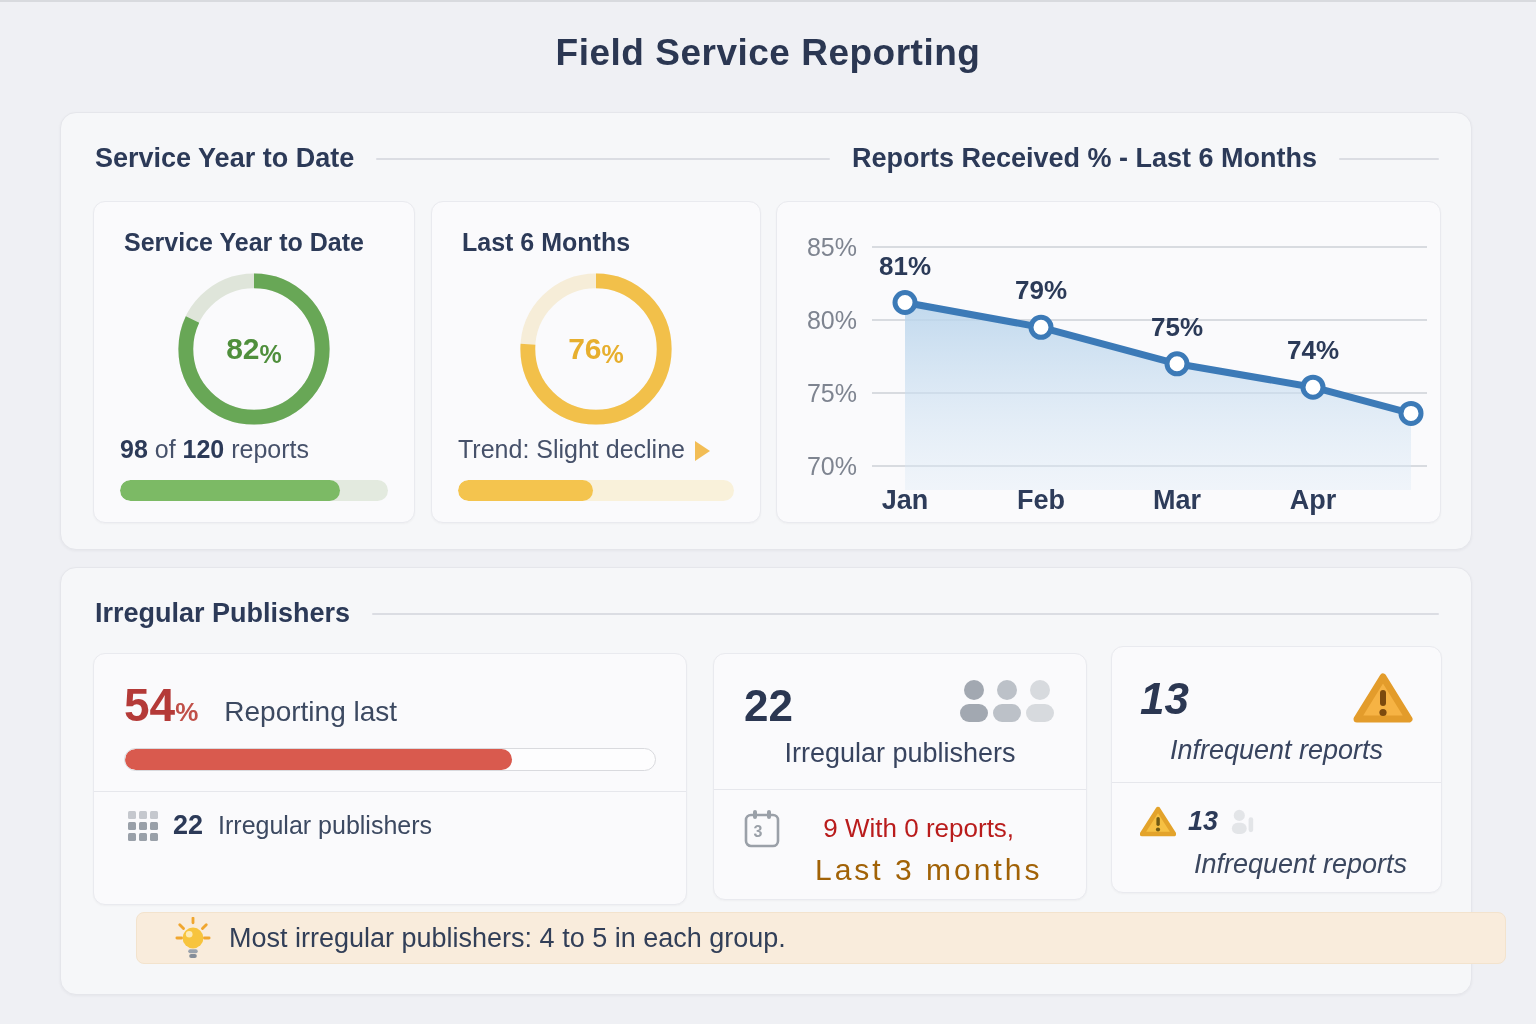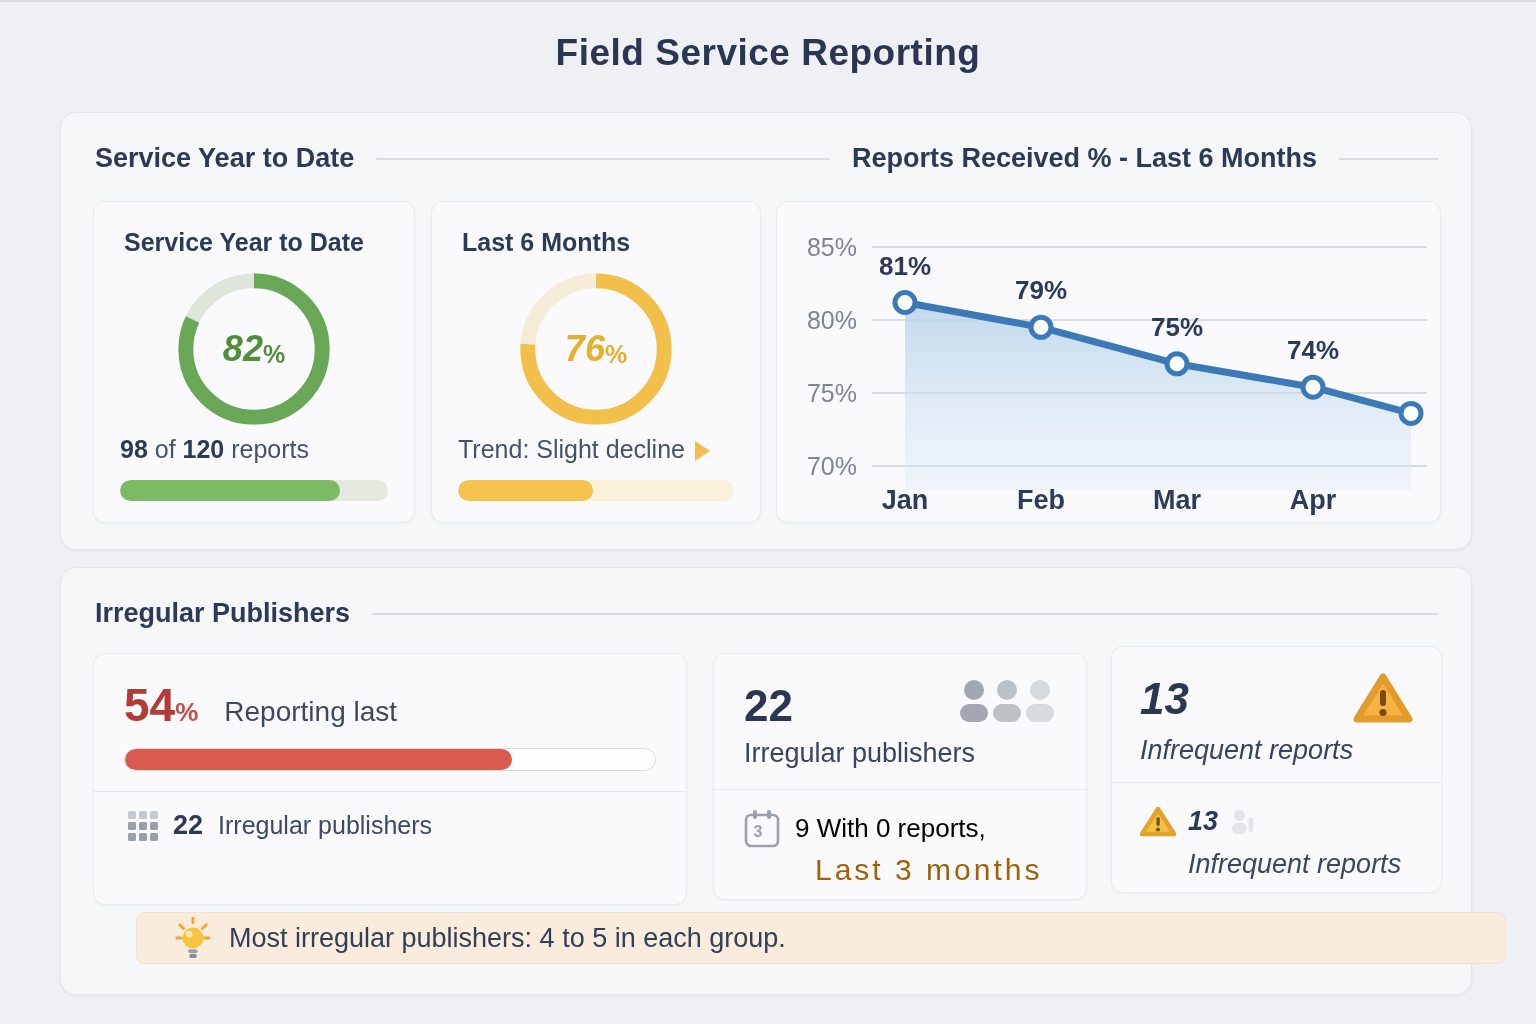--- a/index.html
+++ b/index.html
@@ -23,21 +23,21 @@
   .panel {
     position:absolute;
     left:60px;
     width:1412px;
     background:#f6f7f9;
     border:1px solid #e5e6eb;
     border-radius:16px;
     box-shadow:0 1px 3px rgba(40,40,60,.05);
   }
   .panel-service   { top:110px; height:438px; }
-  .panel-irregular { top:565px; height:428px; }
+  .panel-irregular { top:565px; height:428px;text-align:center; }
   .panel-header {
     display:flex; align-items:center;
     padding:30px 32px 0 34px; gap:22px;
   }
   .panel-header h2 { font-size:27px; font-weight:700; color:#2c3a58; white-space:nowrap; }
   .rule  { height:2px; background:#dbdde3; border-radius:1px; }
   .rule.grow  { flex:1; }
   .rule.short { width:100px; }
 
   .card {
@@ -53,21 +53,21 @@
   .card-chart { left:715px; top:88px; width:665px; height:322px; }
   .card h3 { font-size:25px; font-weight:700; color:#2c3a58; margin-left:4px; }
 
   .donut-wrap { position:relative; width:168px; height:168px; margin:8px auto 2px; }
   .donut-wrap svg { display:block; }
   .donut-center {
     position:absolute; inset:0;
     display:flex; align-items:center; justify-content:center;
     font-weight:700;
   }
-  .donut-center .donut-value { font-size:36px;font-style:italic; }
+  .donut-center .donut-value { font-size:30px; }
   .donut-center .donut-unit  { font-size:25px; margin-top:10px; }
   .green-text { color:#4f8f3c; }
   .amber-text { color:#e7af2e; }
 
   .detail-line { text-align:left; font-size:25px; color:#46516a; margin-top:2px; white-space:nowrap; }
   .detail-line b { color:#2c3a58; font-weight:700; }
   .trend-arrow-icon {
     display:inline-block; width:0; height:0; margin-left:10px;
     border-left:15px solid #f2bd55;
     border-top:10px solid transparent;
@@ -101,21 +101,21 @@
   .fact-rows { padding:18px 0 0 4px; }
   .fact-row { display:flex; align-items:center; gap:15px; margin-bottom:15px; }
   .fact-row.indent { padding-left:44px; }
   .fact-count { font-size:27px; font-weight:700; color:#2c3a58; }
   .fact-label { font-size:25px; color:#3c4961; }
 
   .stat-top { display:flex; justify-content:space-between; align-items:flex-start; }
   .stat-count { font-size:44px; font-weight:700; color:#2b3752; line-height:1; padding-top:6px; }
   .stat-label { font-size:27px; color:#38445f; margin-top:10px; }
   .stat-bottom { padding-top:20px; display:flex; gap:15px; align-items:flex-start; }
-  .stat-line1 { font-size:26px; color:#000000; padding-top:3px; }
+  .stat-line1 { font-size:26px; color:#b91c1c; padding-top:3px; }
   .stat-line2 { font-size:30px; color:#a16207; letter-spacing:3px; margin-top:9px; margin-left:20px; }
   .infreq-line1 { display:flex; align-items:center; gap:12px; padding-top:2px; }
   .infreq-line2 { font-size:27px; color:#3b475f; margin-top:12px; margin-left:48px; }
 
   .note-banner {
     position:absolute; left:35px; top:344px; width:1370px; height:52px;
     background:#f9ecdc; border:1px solid #f3e3cd; border-radius:8px;
     display:flex; align-items:center; gap:18px; padding-left:38px;margin-left:40px;
   }
   .note-text { font-size:27px; color:#323f58; }

